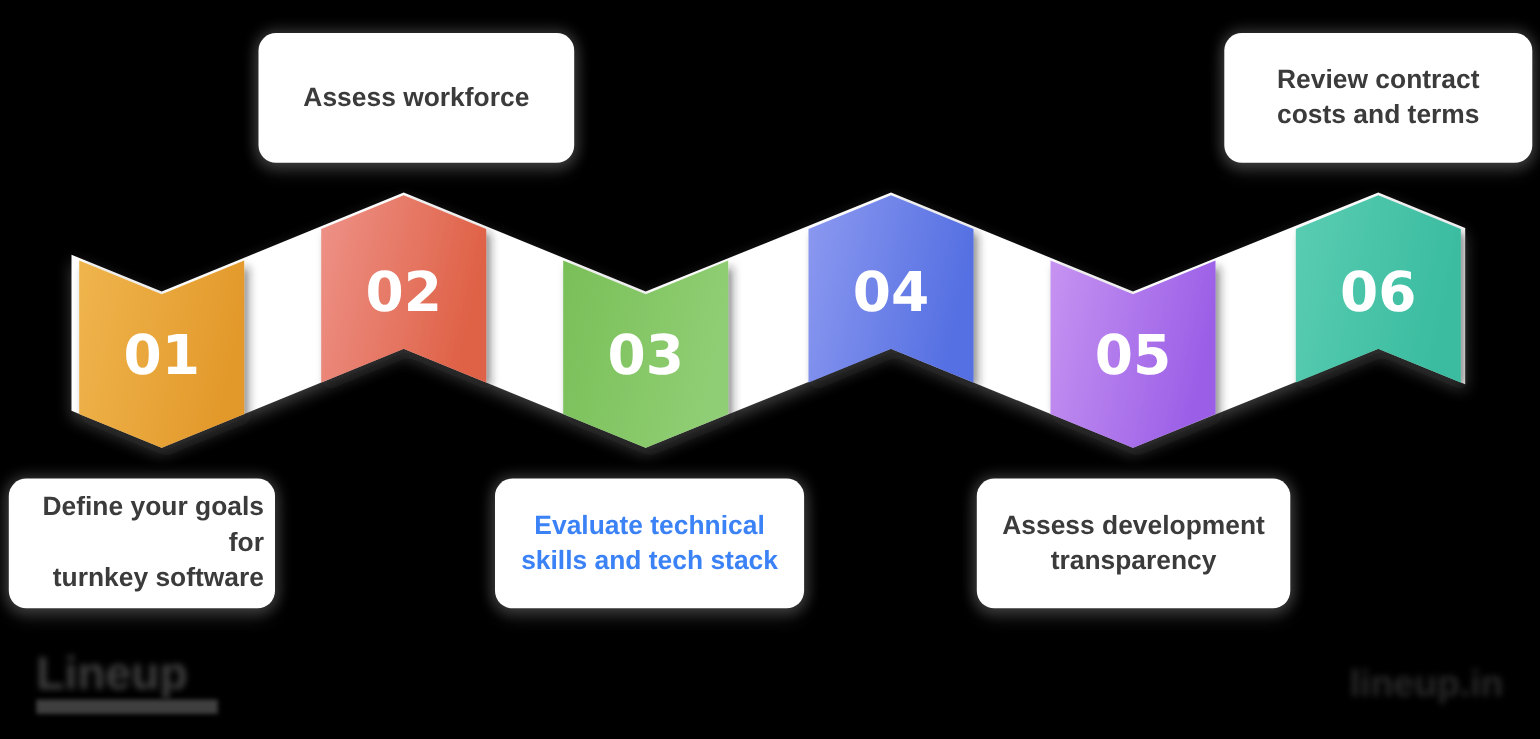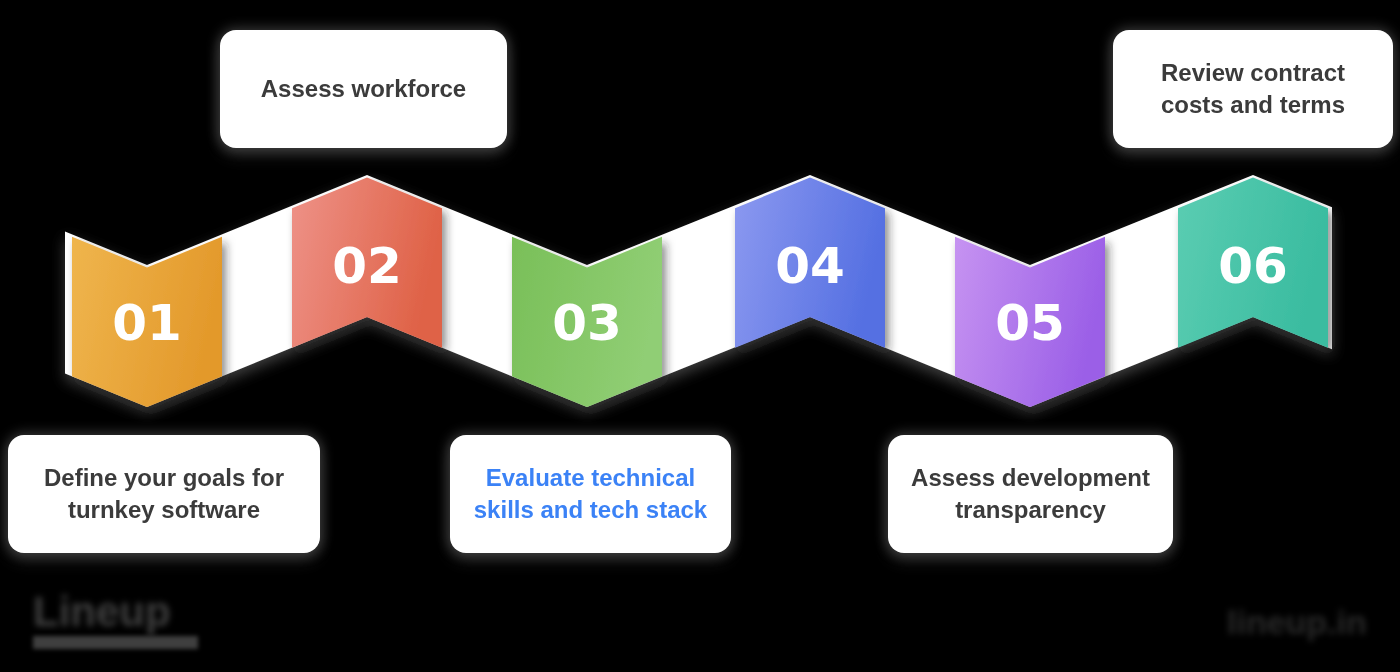--- a/index.html
+++ b/index.html
@@ -70,24 +70,24 @@
     <polygon fill="url(#grad5)" filter="url(#chev-shadow)" points="1178,208.2 1253,177.5 1328,208.2 1328,347.7 1253,317 1178,347.7"></polygon>
 
     <text class="step-num" x="147" y="340" fill="#FFFFFF">01</text>
     <text class="step-num" x="367" y="283" fill="#FFFFFF">02</text>
     <text class="step-num" x="587" y="340" fill="#FFFFFF">03</text>
     <text class="step-num" x="810" y="283" fill="#FFFFFF">04</text>
     <text class="step-num" x="1030" y="340" fill="#FFFFFF">05</text>
     <text class="step-num" x="1253" y="283" fill="#FFFFFF">06</text>
   </svg>
 
-  <div class="card top" style="left: 220px; width: 287px; color: rgb(59, 59, 59);">Assess workforce</div>
+  <div class="card top" style="left: 235px; width: 287px; color: rgb(59, 59, 59);">Assess workforce</div>
   <div class="card top" style="left: 1113px; width: 280px; color: rgb(59, 59, 59);">Review contract
 costs and terms</div>
-  <div class="card bottom" style="left: 8px; width: 312px; color: rgb(59, 59, 59);">Define your goals for
+  <div class="card bottom" style="left: 8px; width: 242px; color: rgb(59, 59, 59); text-align: right;">Define your goals for
 turnkey software</div>
   <div class="card bottom" style="left: 450px; width: 281px; color: #3b82f6;">Evaluate technical
 skills and tech stack</div>
   <div class="card bottom" style="left: 888px; width: 285px; color: rgb(59, 59, 59); text-align: center;">Assess development
 transparency</div>
 
   <div class="watermark" id="wm-left">Lineup</div>
   <div id="wm-left-bar"></div>
   <div class="watermark" id="wm-right">lineup.in</div>
 

